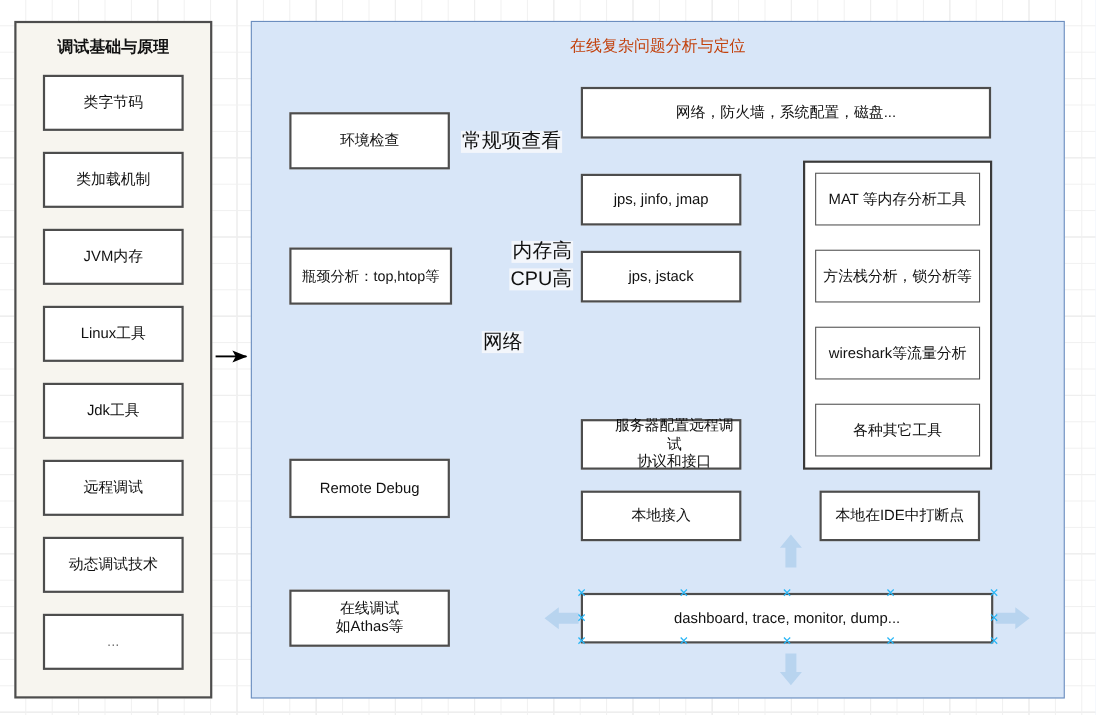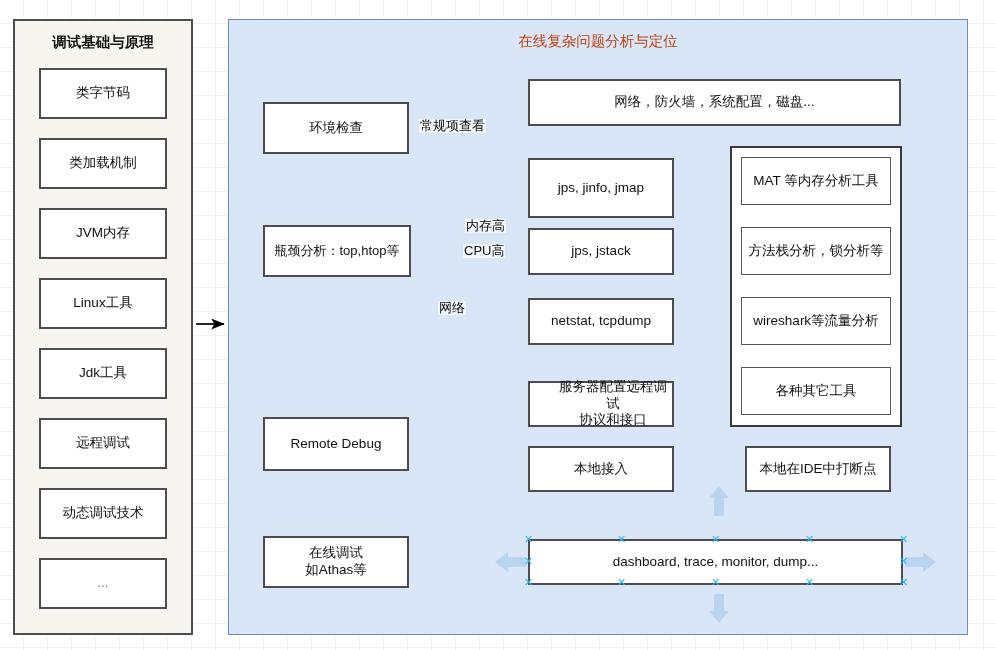--- a/index.html
+++ b/index.html
@@ -81,21 +81,21 @@
     color: #111;
     line-height: 1.25;
     padding: 0 4px;
   }
   .node.thin { border-width: 1.6px; border-color: #555; }
   .node.small { font-size: 13px; }
   
   .edge-label {
     position: absolute;
     background: #f3f6fb;
-    font-size: 13px;
+    font-size: 18px;
     color: #111;
     white-space: nowrap;
     padding: 0 1px;
     line-height: 1.1;
   }
   
   .handle {
     position: absolute;
     width: 9px; height: 9px;
     color: #29b6f6;
@@ -191,28 +191,25 @@
   </div>
 
   <div class="node" style="left:528px; top:79px; width:373px; height:47px;justify-content:center;">
     <span>网络，防火墙，系统配置，磁盘...</span>
   </div>
 
   <div class="node small" style="left:263px; top:225px; width:148px; height:52px;">
     <span>瓶颈分析：top,htop等</span>
   </div>
 
-  <div class="node" style="left:528px; top:158px; width:146px; height:60px;">
+  <div class="node" style="left:528px; top:158px; width:146px; height:47px;">
     <span>jps, jinfo, jmap</span>
   </div>
   <div class="node" style="left:528px; top:228px; width:146px; height:47px;">
     <span>jps, jstack</span>
-  </div>
-  <div class="node" style="left:528px; top:298px; width:146px; height:47px;">
-    <span>netstat, tcpdump</span>
   </div>
 
   <div class="tools-group"></div>
   <div class="node thin" style="left:741px; top:157px; width:150px; height:48px;">
     <span>MAT 等内存分析工具</span>
   </div>
   <div class="node thin" style="left:741px; top:227px; width:150px; height:48px;">
     <span>方法栈分析，锁分析等</span>
   </div>
   <div class="node thin" style="left:741px; top:297px; width:150px; height:48px;">

